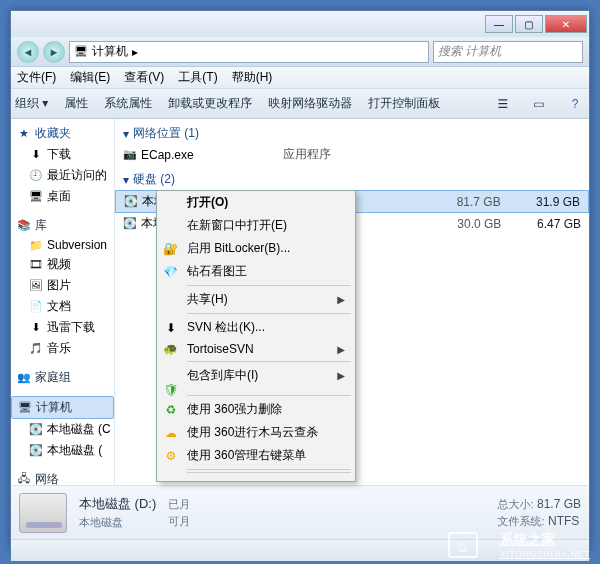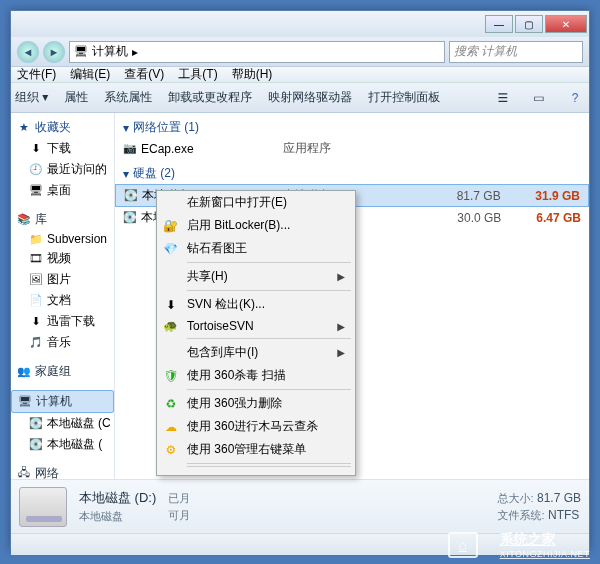--- a/index.html
+++ b/index.html
@@ -4,22 +4,22 @@
 <style>
 * { margin: 0; padding: 0; box-sizing: border-box; font-family: "Microsoft YaHei", Tahoma, sans-serif; }
 body { background: #4a7ab8; width: 600px; height: 564px; overflow: hidden; position: relative; }
 .window { position: absolute; top: 10px; left: 10px; width: 580px; height: 540px; background: #fff; border: 1px solid #5a7ca8; box-shadow: 0 0 8px rgba(0,0,0,0.3); }
 .titlebar { height: 26px; background: linear-gradient(#f0f4fb,#d8e4f0); display: flex; align-items: center; justify-content: flex-end; padding: 0 2px; }
 .winbtn { width: 28px; height: 18px; margin-left: 2px; border: 1px solid #8aa; display: flex; align-items: center; justify-content: center; font-size: 10px; background: linear-gradient(#eef,#cde); cursor: pointer; }
 .winbtn.close { background: linear-gradient(#e88,#c44); color: #fff; width: 42px; }
 .addrbar { height: 30px; background: linear-gradient(#e8eff8,#d4e0ee); display: flex; align-items: center; padding: 0 6px; gap: 4px; border-bottom: 1px solid #bcd; }
 .navarrow { width: 22px; height: 22px; border-radius: 50%; background: radial-gradient(#cfe,#8bc); display: flex; align-items: center; justify-content: center; font-size: 11px; color: #357; cursor: pointer; }
 .addrbox { flex: 1; height: 22px; background: #fff; border: 1px solid #9ab; display: flex; align-items: center; padding: 0 4px; font-size: 12px; gap: 4px; }
-.searchbox { width: 134px; height: 22px; background: #fff; border: 1px solid #9ab; display: flex; align-items: center; padding: 0 4px; font-size: 12px; color: #888; font-style: italic; }
-.menubar { height: 16px; background: linear-gradient(#f6f9fc,#e4ecf5); border-bottom: 1px solid #cdd; display: flex; align-items: center; padding: 0 6px; font-size: 12px; gap: 14px; }
+.searchbox { width: 150px; height: 22px; background: #fff; border: 1px solid #9ab; display: flex; align-items: center; padding: 0 4px; font-size: 12px; color: #888; font-style: italic; }
+.menubar { height: 22px; background: linear-gradient(#f6f9fc,#e4ecf5); border-bottom: 1px solid #cdd; display: flex; align-items: center; padding: 0 6px; font-size: 12px; gap: 14px; }
 .menubar span { cursor: pointer; }
 .toolbar { height: 30px; background: linear-gradient(#eef3fa,#dce6f0); border-bottom: 1px solid #bcd; display: flex; align-items: center; padding: 0 4px; font-size: 12px; gap: 16px; color: #234; }
 .toolbar span { cursor: pointer; }
 .toolbar .spacer { flex: 1; }
 .toolbar .iconbtn { width: 20px; height: 20px; display: flex; align-items: center; justify-content: center; cursor: pointer; }
 .headers { height: 22px; background: linear-gradient(#fdfdfe,#eef2f7); border-bottom: 1px solid #dde; display: flex; font-size: 12px; color: #445; }
 .headers > div { padding: 3px 8px; border-right: 1px solid #e4e8ee; }
 .body { display: flex; height: 366px; }
 .sidebar { width: 104px; background: #fff; border-right: 1px solid #e0e6ee; overflow: hidden; font-size: 12px; }
 .sb-group { padding: 4px 0; }
@@ -28,21 +28,21 @@
 .sb-item { display: flex; align-items: center; gap: 4px; padding: 2px 6px 2px 18px; cursor: pointer; white-space: nowrap; overflow: hidden; }
 .sb-item.sel { background: #cfe3f8; border: 1px solid #7bb3e8; border-radius: 2px; }
 .ic { width: 14px; height: 14px; display: inline-flex; align-items: center; justify-content: center; font-size: 11px; }
 .content { flex: 1; background: #fff; position: relative; font-size: 12px; overflow: hidden; }
 .group-hdr { color: #1a4b8c; padding: 6px 8px 2px; display: flex; align-items: center; gap: 4px; }
 .row { display: flex; align-items: center; padding: 2px 8px; }
 .row.sel { background: #cfe3f8; border: 1px solid #7bb3e8; }
 .cell-name { width: 160px; display: flex; align-items: center; gap: 4px; }
 .cell-type { width: 130px; color: #555; }
 .cell-size { width: 90px; text-align: right; color: #555; }
-.cell-free { width: 80px; text-align: right; color: #c2410c; font-weight: bold; }
+.cell-free { width: 80px; text-align: right; color: #0f172a; }
 .ctxmenu { position: absolute; top: 190px; left: 156px; width: 200px; background: #f2f2f2; border: 1px solid #9aa; box-shadow: 3px 3px 6px rgba(0,0,0,0.25); font-size: 12px; z-index: 50; }
 .ctxmenu .mi { display: flex; align-items: center; padding: 3px 10px 3px 30px; position: relative; cursor: pointer; white-space: nowrap; }
 .ctxmenu .mi.bold { font-weight: bold; }
 .ctxmenu .sep { height: 1px; background: #ccc; margin: 2px 4px 2px 30px; }
 .ctxmenu .mi .mic { position: absolute; left: 6px; width: 16px; text-align: center; font-size: 12px; }
 .ctxmenu .mi .arr { margin-left: auto; font-size: 10px; color: #444; }
 .details { height: 54px; border-top: 1px solid #dce3eb; background: linear-gradient(#f4f8fc,#e6eef6); display: flex; align-items: center; padding: 4px 8px; gap: 12px; font-size: 12px; }
 .drive-ic { width: 48px; height: 40px; background: linear-gradient(#eee,#ccc); border: 1px solid #aab; border-radius: 3px; position: relative; }
 .drive-ic::after { content: ""; position: absolute; bottom: 4px; left: 6px; width: 36px; height: 6px; background: #aac; border-radius: 2px; }
 .det-col { display: flex; flex-direction: column; gap: 2px; color: #456; }
@@ -228,20 +228,23 @@
     </div>
   </div>
 
   <div class="status">
     
     
   </div>
 </div>
 
 <div class="ctxmenu">
+  <div class="mi bold">
+      <span>打开(O)</span>
+    </div>
   <div class="mi">
       <span>在新窗口中打开(E)</span>
     </div>
   <div class="mi">
       <span class="mic">🔐</span>
       <span>启用 BitLocker(B)...</span>
     </div>
   <div class="mi">
       <span class="mic">💎</span>
       <span>钻石看图王</span>
@@ -261,21 +264,20 @@
       <span>TortoiseSVN</span>
       <span class="arr">▶</span>
     </div>
   <div class="sep"></div>
   <div class="mi">
       <span>包含到库中(I)</span>
       <span class="arr">▶</span>
     </div>
   <div class="mi">
       <span class="mic" style="color:#2a2">🛡</span>
-      <span>使用 360杀毒 扫描</span>
     </div>
   <div class="sep"></div>
   <div class="mi">
       <span class="mic" style="color:#2a2">♻</span>
       <span>使用 360强力删除</span>
     </div>
   <div class="mi">
       <span class="mic" style="color:#ea0">☁</span>
       <span>使用 360进行木马云查杀</span>
     </div>

